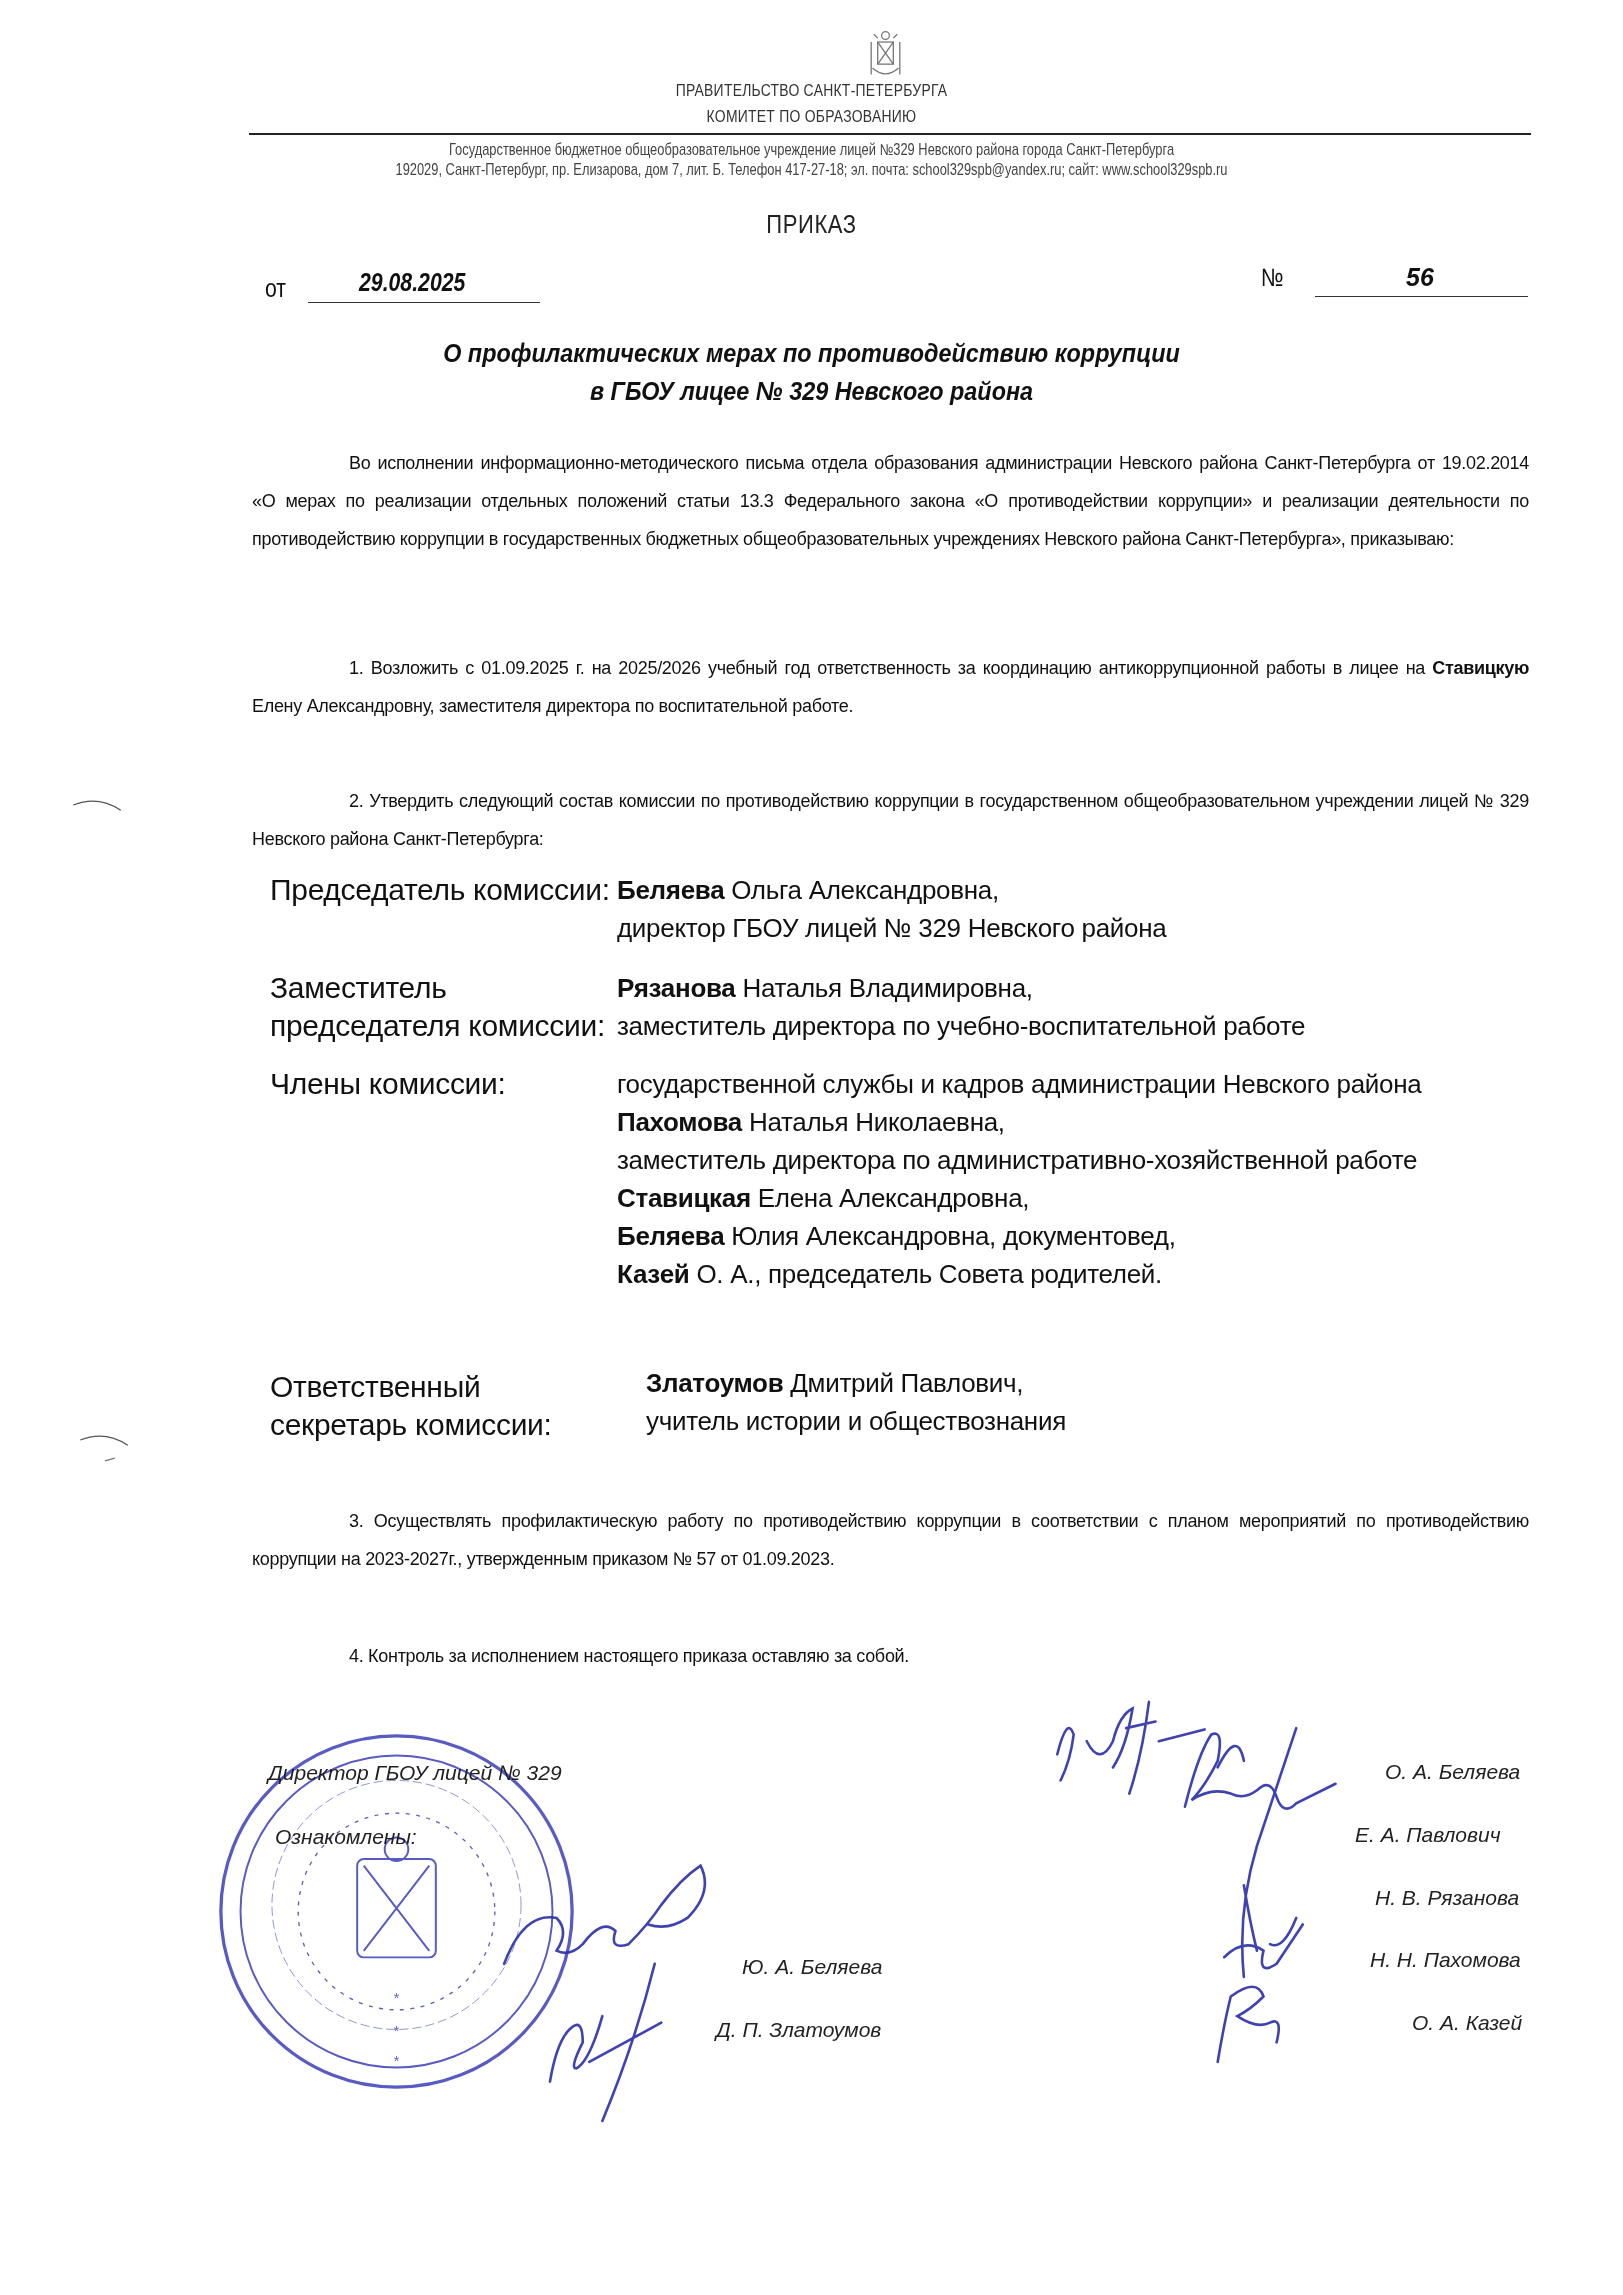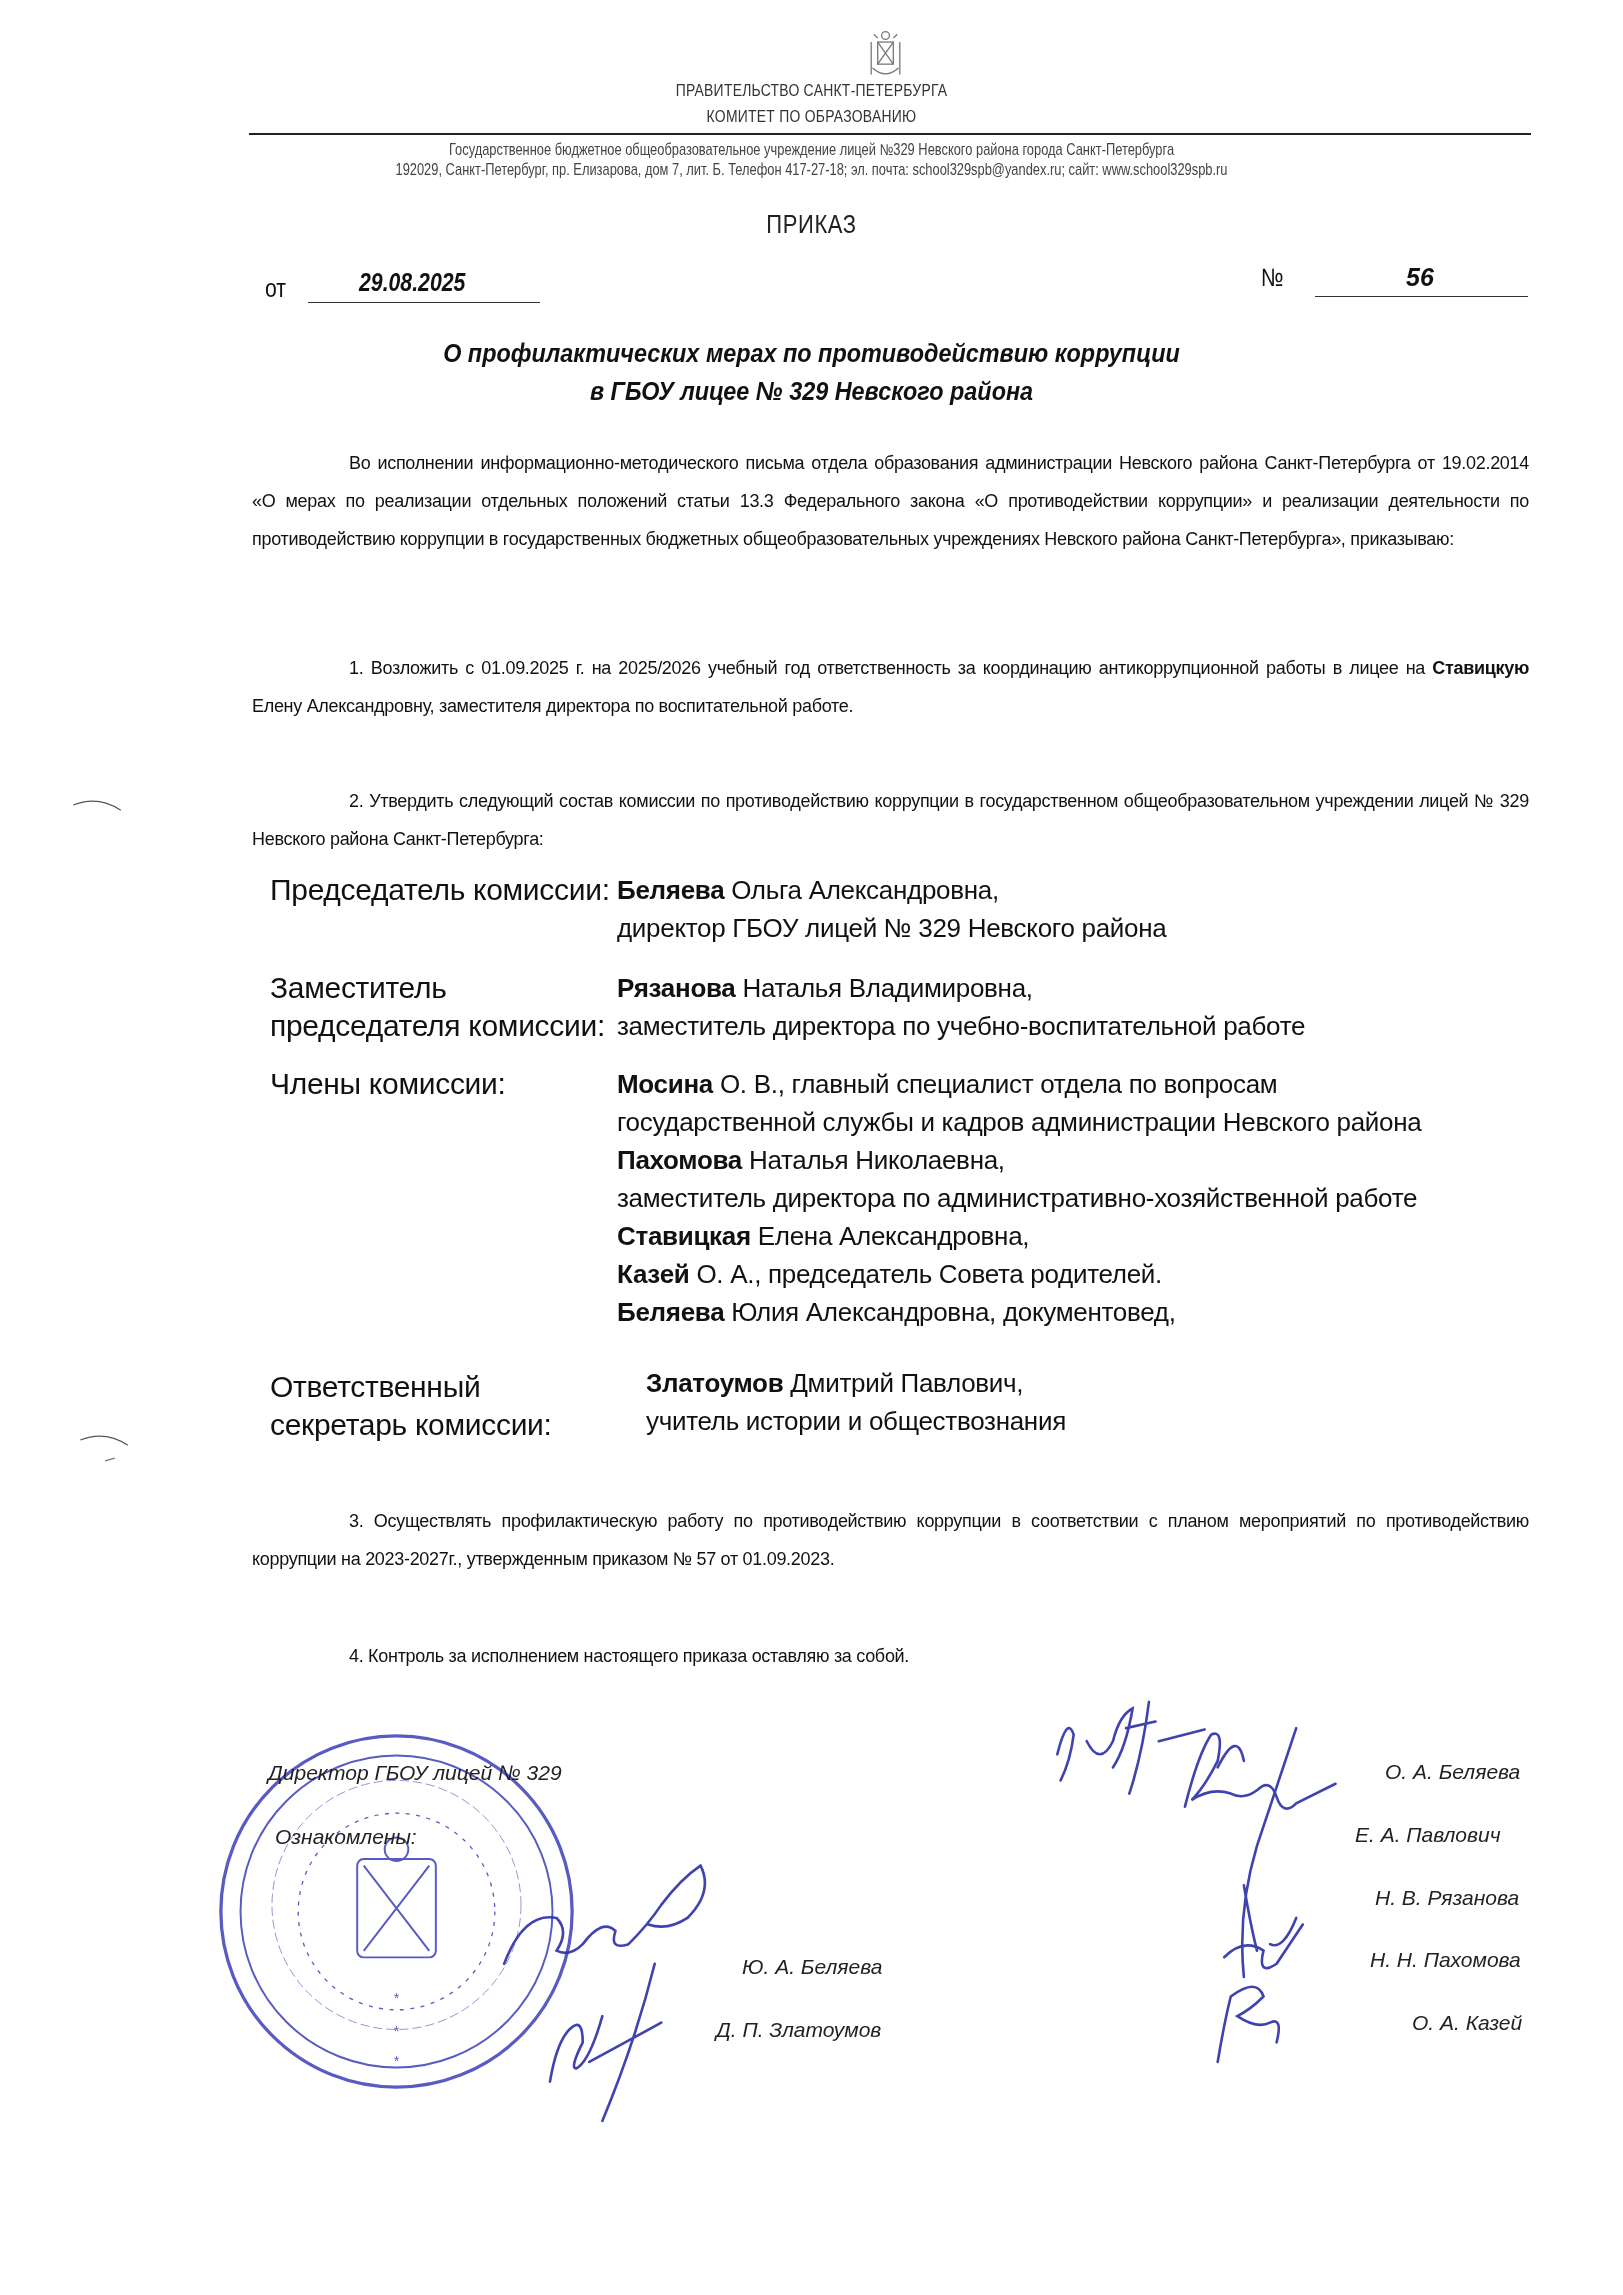--- a/index.html
+++ b/index.html
@@ -84,27 +84,26 @@
   <div>Заместитель</div>
   <div>председателя комиссии:</div>
 </div>
 <div class="abs val-col" style="top:969px;">
   <div><span class="bold">Рязанова</span><span> Наталья Владимировна,</span></div>
   <div>заместитель директора по учебно-воспитательной работе</div>
 </div>
 
 <div class="abs label-col" style="top:1065px;">Члены комиссии:</div>
 <div class="abs val-col" style="top:1065px;">
-  <div><span class="bold">Мосина</span><span> О. В., главный специалист отдела по вопросам</span></div>
   <div>государственной службы и кадров администрации Невского района</div>
   <div><span class="bold">Пахомова</span><span> Наталья Николаевна,</span></div>
   <div>заместитель директора по административно-хозяйственной работе</div>
   <div><span class="bold">Ставицкая</span><span> Елена Александровна,</span></div>
+  <div><span class="bold">Беляева</span><span> Юлия Александровна, документовед,</span></div>
   <div><span class="bold">Казей</span><span> О. А., председатель Совета родителей.</span></div>
-  <div><span class="bold">Беляева</span><span> Юлия Александровна, документовед,</span></div>
 </div>
 
 <div class="abs label-col" style="top:1368px;">
   <div>Ответственный</div>
   <div>секретарь комиссии:</div>
 </div>
 <div class="abs val-col" style="top:1364px;margin-left:29px;">
   <div><span class="bold">Златоумов</span><span> Дмитрий Павлович,</span></div>
   <div>учитель истории и обществознания</div>
 </div>

